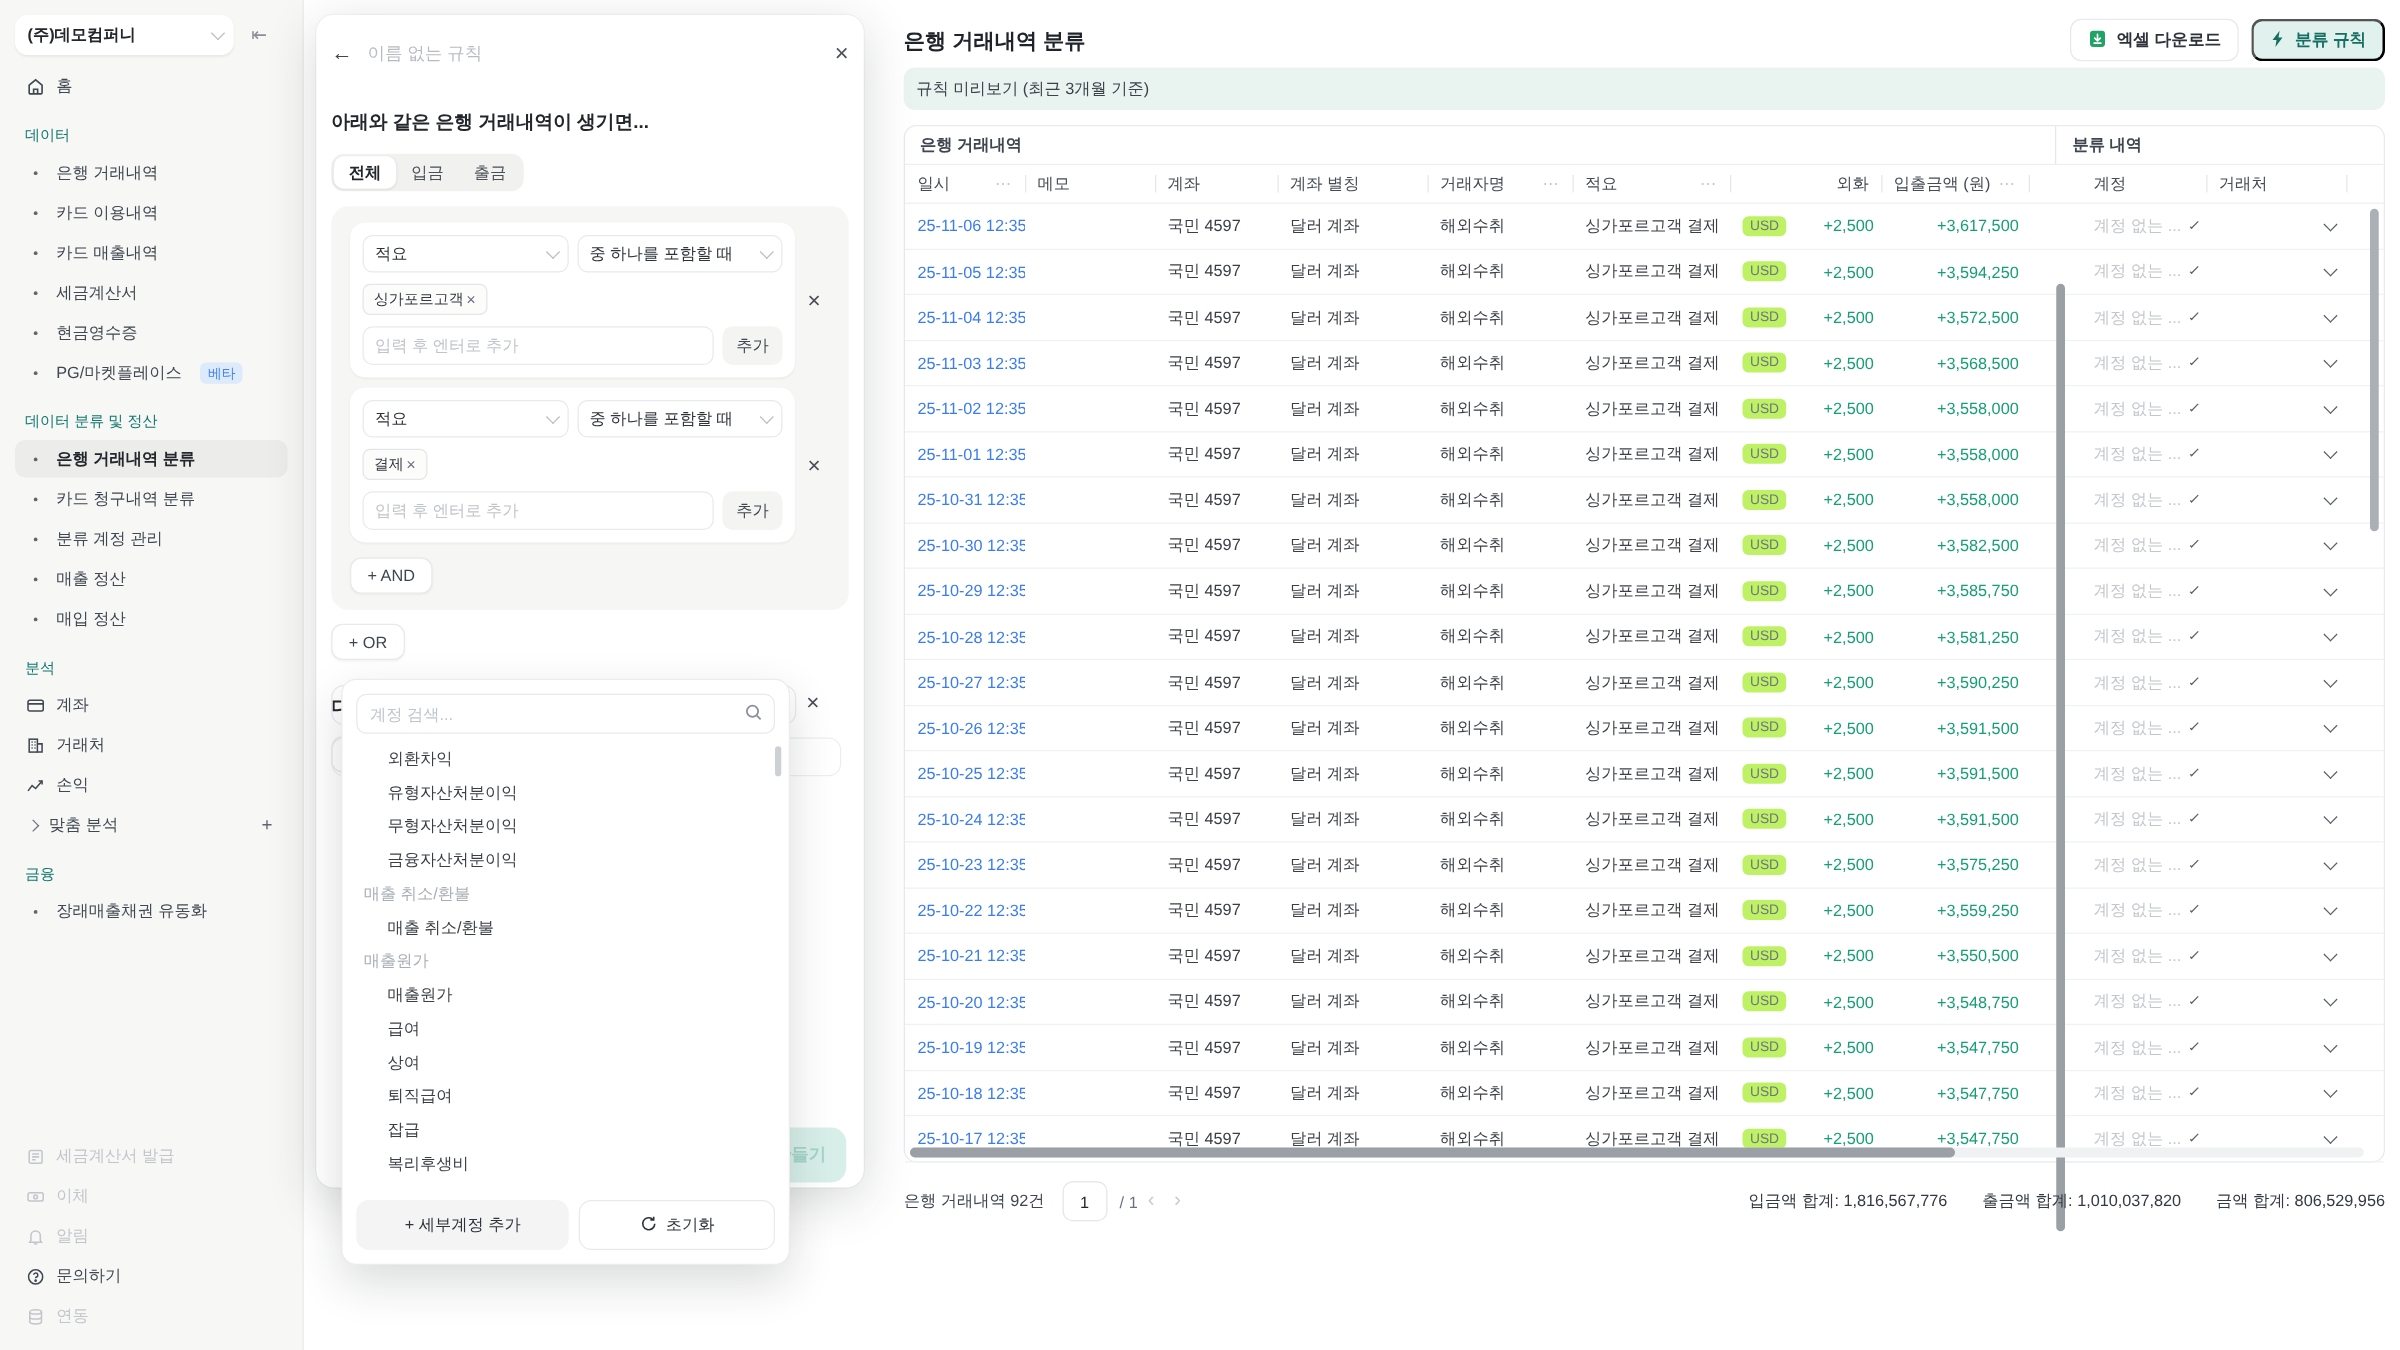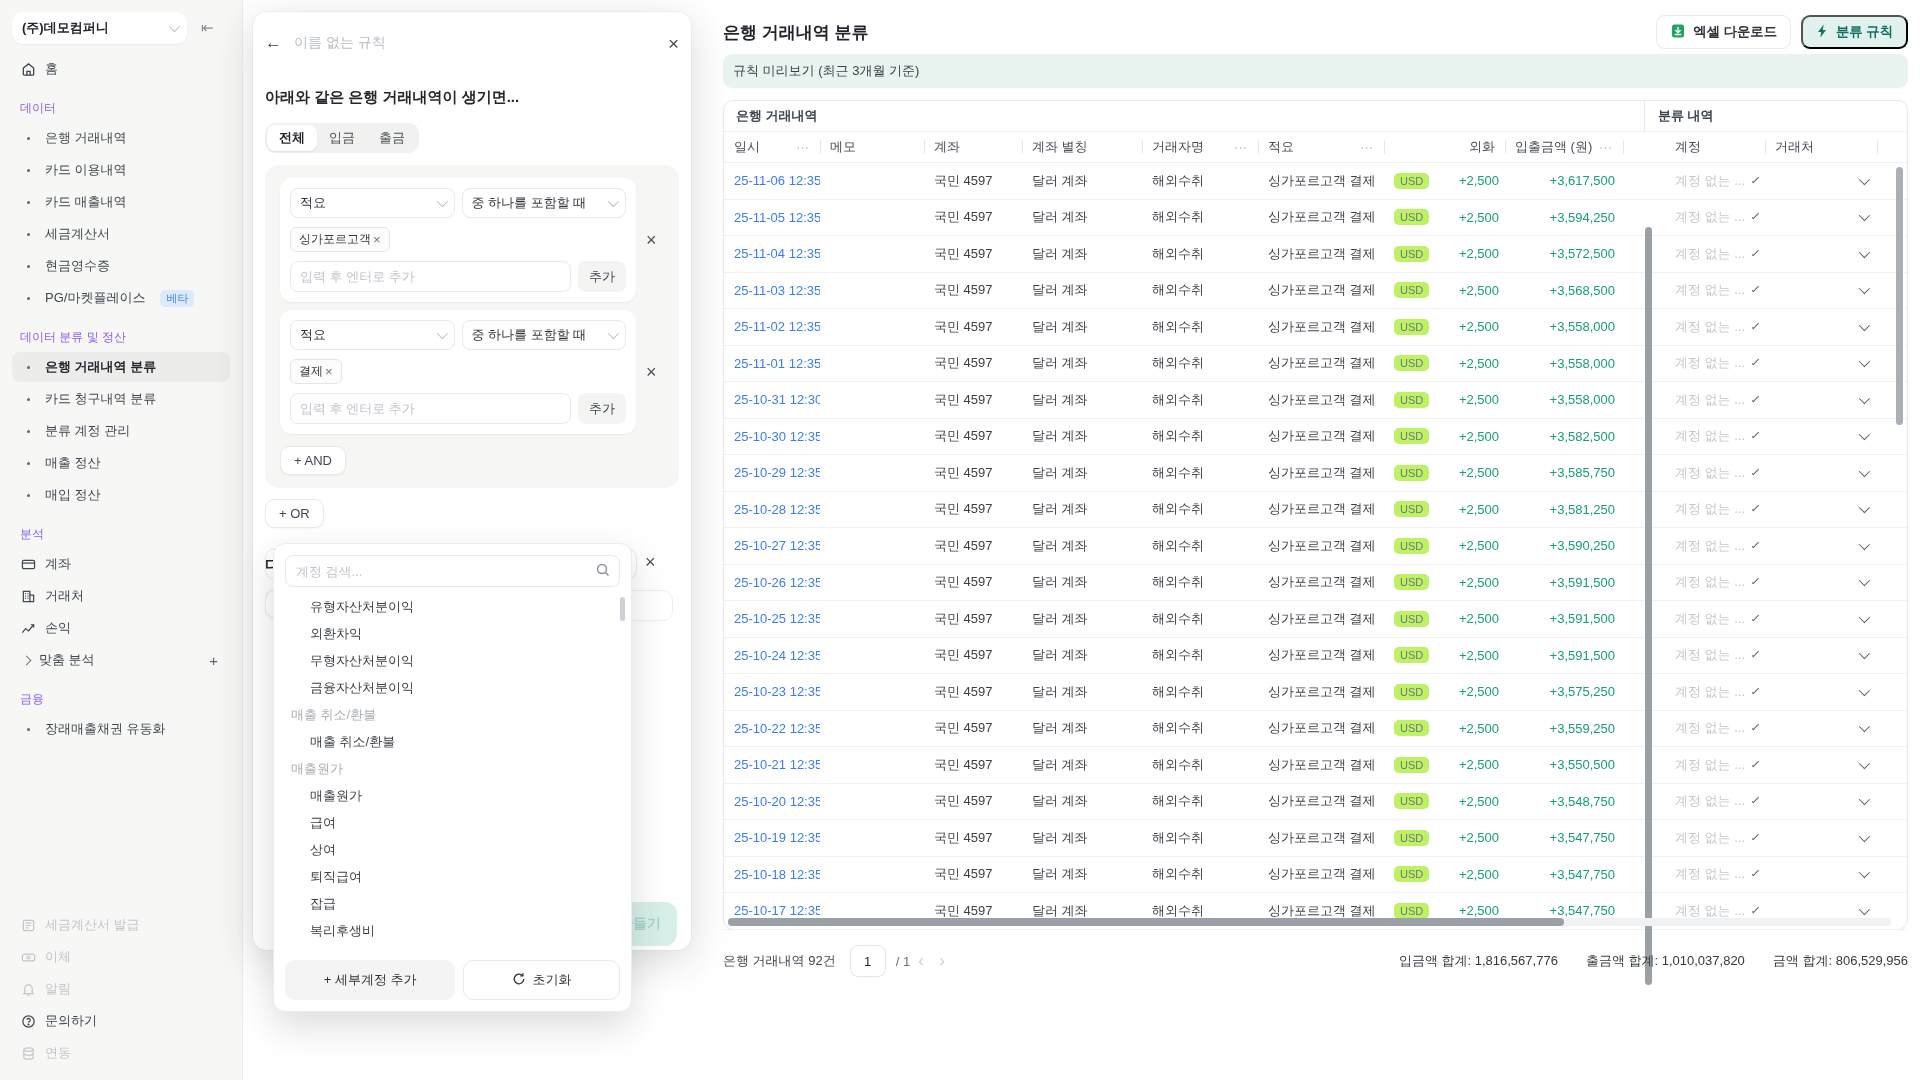--- a/index.html
+++ b/index.html
@@ -12,21 +12,21 @@
   .side-top { display:flex; align-items:center; padding:12px 10px 0 12px; gap:8px; }
   .company-select { flex:0 0 175px; background:#fff; border-radius:10px; height:32px;
     display:flex; align-items:center; justify-content:space-between; padding:0 10px;
     box-shadow:0 1px 2px rgba(0,0,0,.06); font-weight:600; color:#23272c; cursor:pointer; }
   .collapse-btn { color:#8a9097; font-size:15px; cursor:pointer; padding:2px 6px; }
   .nav { padding:10px 12px 0 12px; }
   .nav-item { display:flex; align-items:center; gap:9px; height:30px; padding:0 8px;
     border-radius:8px; color:#3f4750; cursor:pointer; margin-bottom:2px; }
   .nav-item.active { background:#ececea; font-weight:700; color:#23272c; }
   .nav-item .bullet { width:3px; height:3px; border-radius:50%; background:#60666d; margin:0 6px 0 7px; flex:0 0 auto; }
-  .sec-title { color:#8b5cf6; font-size:12px; margin:16px 0 6px 8px; }
+  .sec-title { color:#0f766e; font-size:12px; margin:16px 0 6px 8px; }
   .icon16 { width:16px; height:16px; flex:0 0 auto; display:inline-flex; align-items:center; justify-content:center; }
   .icon16 svg { display:block; }
   .beta-badge { background:#ddeafc; color:#4186f1; font-size:11px; border-radius:5px; padding:1px 6px; margin-left:6px; }
   .spacer { flex:1; }
   .plus-btn { color:#60666d; font-size:15px; padding:0 4px; border-radius:6px; cursor:pointer; }
   .side-footer { position:absolute; left:12px; right:12px; bottom:10px; }
   .side-footer .nav-item { color:#c2c6cb; }
   .side-footer .nav-item.dark { color:#3f4750; }
   .chevR { width:7px; height:7px; border-right:1.5px solid #6d737a; border-bottom:1.5px solid #6d737a;
     transform:rotate(-45deg); margin-left:3px; }
@@ -525,21 +525,21 @@
             <span>계정 없는 ...</span>
             <span class="chev"></span>
           </div>
           <div class="td td-vendor">
             <span class="chev"></span>
           </div>
           <div class="td"></div>
         </div>
 
         <div class="cols trow">
-          <div class="td td-date">25-10-31 12:30</div>
+          <div class="td td-date">25-10-31 12:35</div>
           <div class="td"></div>
           <div class="td">국민 4597</div>
           <div class="td">달러 계좌</div>
           <div class="td">해외수취</div>
           <div class="td">싱가포르고객 결제</div>
           <div class="td td-fx">
             <span class="usd-badge">USD</span>
             <span class="amt">+2,500</span>
           </div>
           <div class="td td-amount">
@@ -1025,23 +1025,23 @@
   <div class="dd-panel">
     <div class="dd-search-wrap">
       <input class="dd-search" placeholder="계정 검색..." style="">
       <span class="dd-search-icon"><svg width="16" height="16" viewBox="0 0 16 16" fill="none" stroke="#8a9097" stroke-width="1.4">
             <circle cx="7" cy="7" r="4.5"></circle>
             <path d="m10.5 10.5 3 3"></path>
           </svg></span>
     </div>
     <div class="dd-list">
 
+        <div class="dd-entry item">외환차익</div>
+
         <div class="dd-entry item">유형자산처분이익</div>
-
-        <div class="dd-entry item">외환차익</div>
 
         <div class="dd-entry item">무형자산처분이익</div>
 
         <div class="dd-entry item">금융자산처분이익</div>
 
         <div class="dd-entry group">매출 취소/환불</div>
 
         <div class="dd-entry item">매출 취소/환불</div>
 
         <div class="dd-entry group">매출원가</div>

